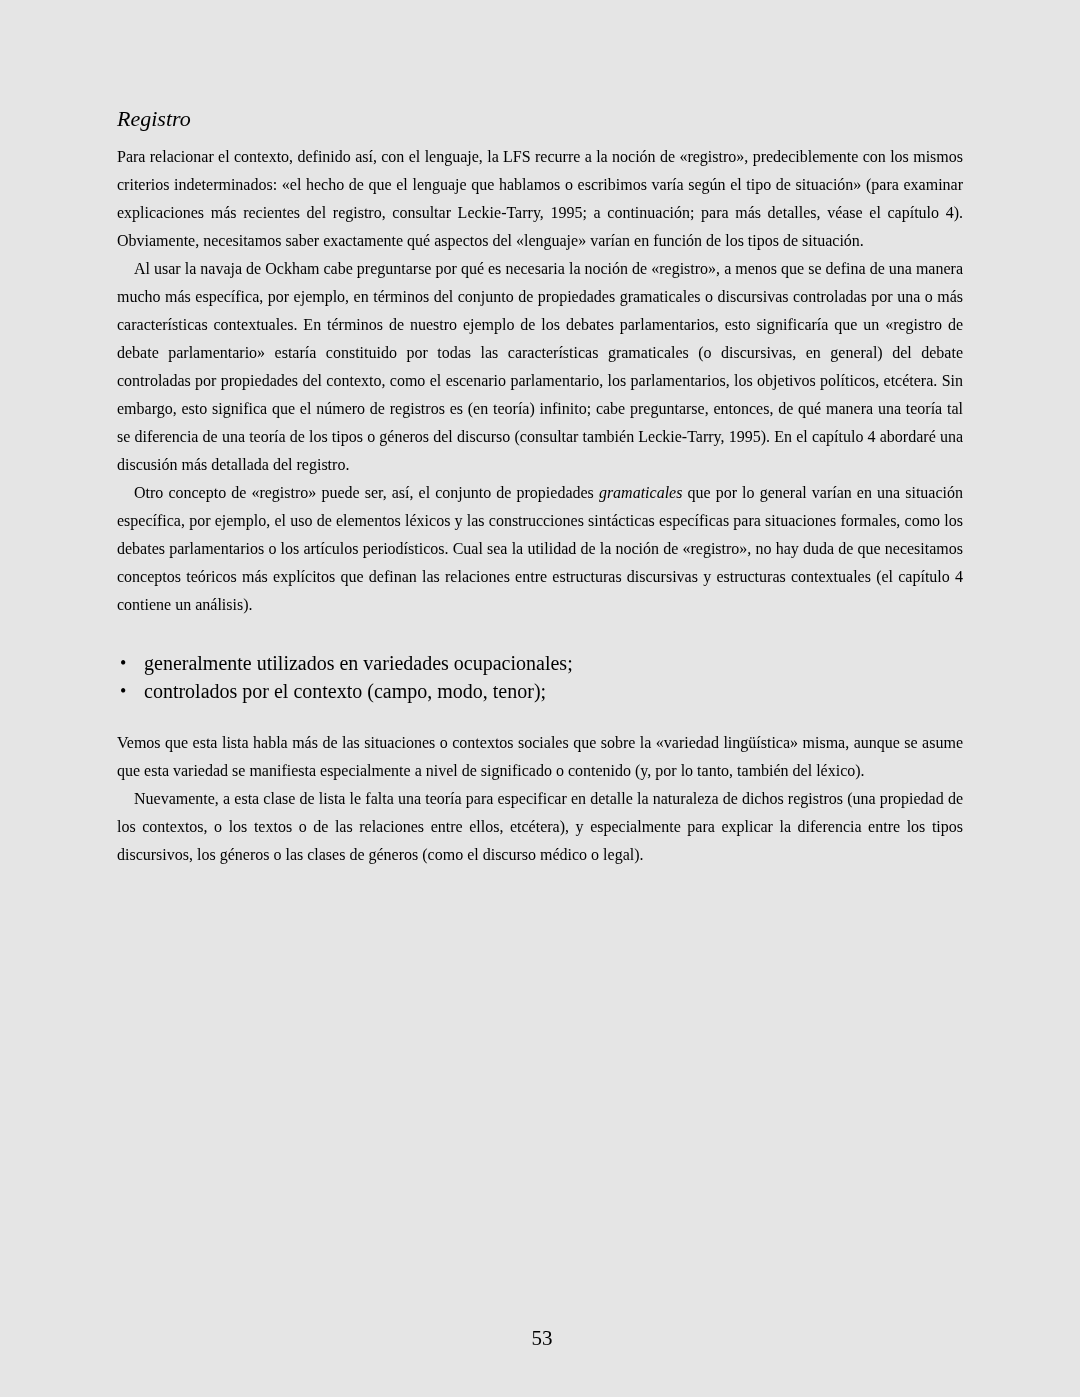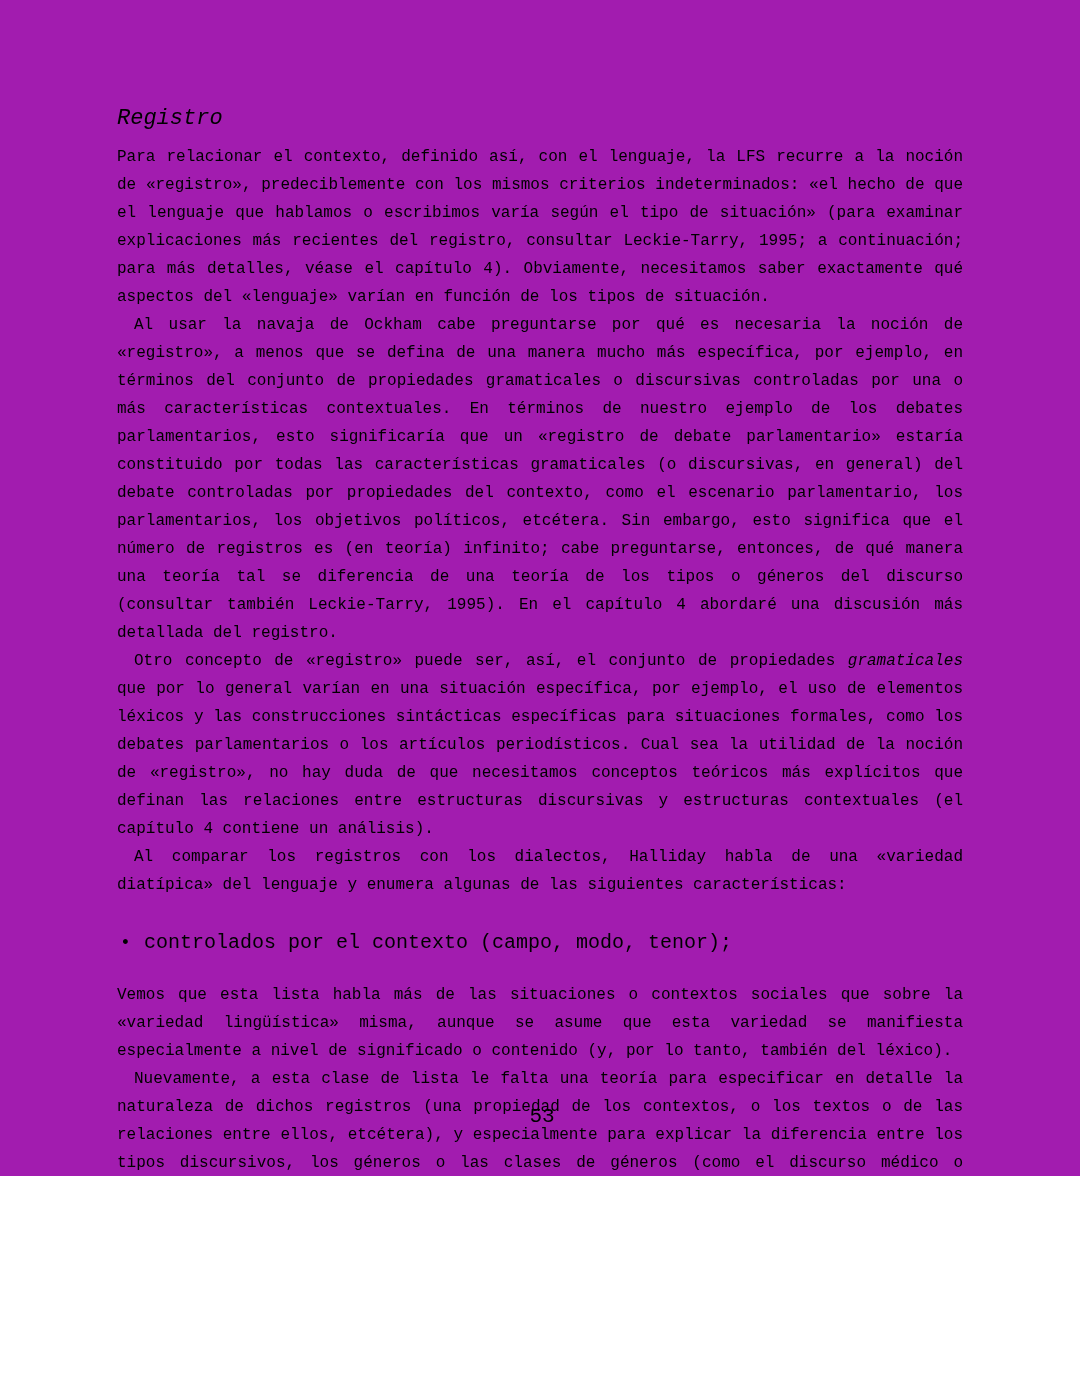--- a/index.html
+++ b/index.html
@@ -3,24 +3,24 @@
 <meta charset="utf-8">
 <style>
   html, body {
     margin: 0;
     padding: 0;
     background: #ffffff;
   }
   .page {
     position: relative;
     width: 1080px;
-    height: 1176px;
-    background: #a21caf;
+    height: 1397px;
+    background: #e5e5e5;
     color: #000000;
-    font-family: Liberation Mono, monospace;
+    font-family: Liberation Serif, serif;
     box-sizing: border-box;
     padding: 104px 117px 0 117px;
     overflow: hidden;
   }
   .doc-heading {
     font-style: italic;
     font-weight: normal;
     font-size: 22px;
     line-height: 30px;
     margin: 0 0 9px 0;
@@ -68,21 +68,21 @@
 </style>
 </head>
 <body>
 
 <div class="page">
   <div>
       <h2 class="doc-heading">Registro</h2>
       <p class="para"><span>Para relacionar el contexto, definido así, con el lenguaje, la LFS recurre a la noción de «registro», predeciblemente con los mismos criterios indeterminados: «el hecho de que el lenguaje que hablamos o escribimos varía según el tipo de situación» (para examinar explicaciones más recientes del registro, consultar Leckie-Tarry, 1995; a continuación; para más detalles, véase el capítulo 4). Obviamente, necesitamos saber exactamente qué aspectos del «lenguaje» varían en función de los tipos de situación.</span></p>
       <p class="para indent"><span>Al usar la navaja de Ockham cabe preguntarse por qué es necesaria la noción de «registro», a menos que se defina de una manera mucho más específica, por ejemplo, en términos del conjunto de propiedades gramaticales o discursivas controladas por una o más características contextuales. En términos de nuestro ejemplo de los debates parlamentarios, esto significaría que un «registro de debate parlamentario» estaría constituido por todas las características gramaticales (o discursivas, en general) del debate controladas por propiedades del contexto, como el escenario parlamentario, los parlamentarios, los objetivos políticos, etcétera. Sin embargo, esto significa que el número de registros es (en teoría) infinito; cabe preguntarse, entonces, de qué manera una teoría tal se diferencia de una teoría de los tipos o géneros del discurso (consultar también Leckie-Tarry, 1995). En el capítulo 4 abordaré una discusión más detallada del registro.</span></p>
       <p class="para indent"><span>Otro concepto de «registro» puede ser, así, el conjunto de propiedades </span><span class="em">gramaticales</span><span> que por lo general varían en una situación específica, por ejemplo, el uso de elementos léxicos y las construcciones sintácticas específicas para situaciones formales, como los debates parlamentarios o los artículos periodísticos. Cual sea la utilidad de la noción de «registro», no hay duda de que necesitamos conceptos teóricos más explícitos que definan las relaciones entre estructuras discursivas y estructuras contextuales (el capítulo 4 contiene un análisis).</span></p>
-      <p class="para indent"><span>Al comparar los registros con los dialectos, Halliday habla de una «variedad diatípica» del lenguaje y enumera algunas de las siguientes características:</span></p>
       <ul class="bullets">
+        <li>generalmente utilizados en variedades ocupacionales;</li>
         <li>controlados por el contexto (campo, modo, tenor);</li>
       </ul>
       <p class="para"><span>Vemos que esta lista habla más de las situaciones o contextos sociales que sobre la «variedad lingüística» misma, aunque se asume que esta variedad se manifiesta especialmente a nivel de significado o contenido (y, por lo tanto, también del léxico).</span></p>
       <p class="para indent"><span>Nuevamente, a esta clase de lista le falta una teoría para especificar en detalle la naturaleza de dichos registros (una propiedad de los contextos, o los textos o de las relaciones entre ellos, etcétera), y especialmente para explicar la diferencia entre los tipos discursivos, los géneros o las clases de géneros (como el discurso médico o legal).</span></p>
     </div>
   <div class="page-number">53</div>
 </div>
 
 </body></html>

